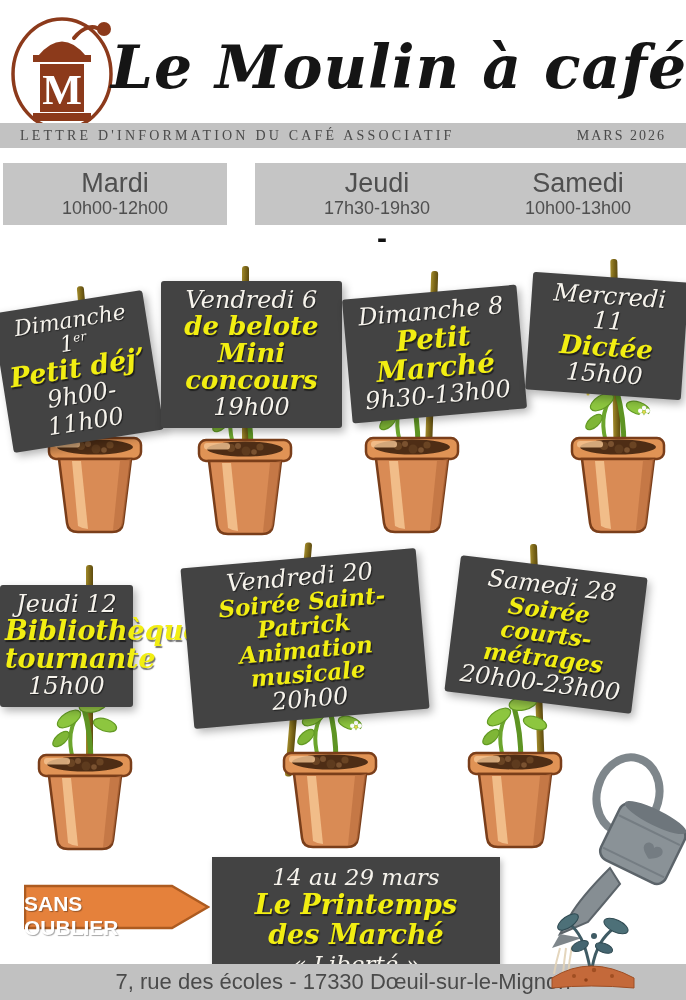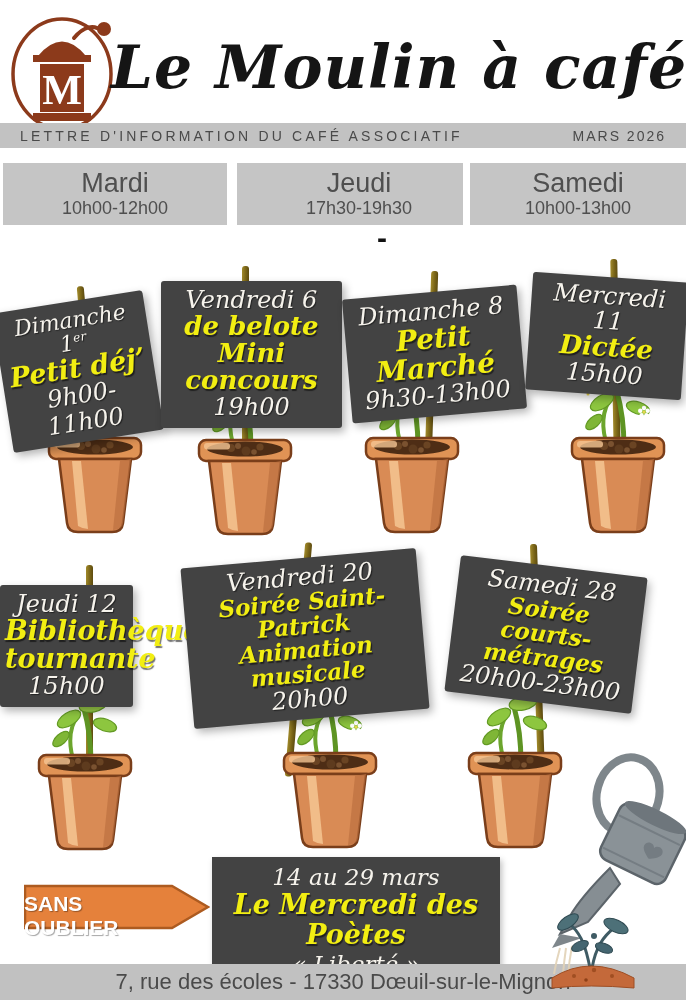--- a/index.html
+++ b/index.html
@@ -7,21 +7,21 @@
         font-family:"Liberation Sans",sans-serif;}
 
   
   .logo{position:absolute;left:8px;top:14px;width:112px;height:118px;}
   .title{position:absolute;left:118px;top:14px;width:562px;height:106px;
          display:flex;align-items:center;justify-content:center;
          font-family:"DejaVu Serif",serif;font-style:italic;font-weight:bold;
          font-size:60px;color:#151515;letter-spacing:1px;white-space:nowrap;}
   .banner{position:absolute;left:0;top:123px;width:686px;height:25px;background:#C2C2C2;
           display:flex;justify-content:space-between;align-items:center;
-          padding:4px 20px;box-sizing:border-box;color:#4A4A4A;}
+          padding:4px 20px;box-sizing:border-box;color:#4A4A4A;font-family:Liberation Serif, serif;}
   .banner .l{font-size:14px;letter-spacing:3.2px;}
   .banner .r{font-size:14px;letter-spacing:2px;}
 
   
   .sched{position:absolute;top:163px;height:62px;background:#C5C5C5;color:#4F4F4F;
          text-align:center;box-sizing:border-box;padding-top:5px;}
   .sched .day{font-size:27px;line-height:1.12;}
   .sched .hours{font-size:18px;line-height:1.12;}
   .dash{position:absolute;left:377px;top:221px;font-size:30px;font-weight:bold;color:#111;}
 
@@ -138,21 +138,21 @@
   <div class="title">Le Moulin à café</div>
   <div class="banner">
     <span class="l">LETTRE D'INFORMATION DU CAFÉ ASSOCIATIF</span>
     <span class="r">MARS 2026</span>
   </div>
 
   <div class="sched" style="left:3px;width:224px;">
     <div class="day">Mardi</div>
     <div class="hours">10h00-12h00</div>
   </div>
-  <div class="sched" style="left:237px;width:226px;padding-left:18px;">
+  <div class="sched" style="left:255px;width:226px;padding-left:18px;">
     <div class="day">Jeudi</div>
     <div class="hours">17h30-19h30</div>
   </div>
   <div class="sched" style="left:470px;width:216px;">
     <div class="day">Samedi</div>
     <div class="hours">10h00-13h00</div>
   </div>
   <div class="dash">-</div>
 
   <div class="stick" style="left:84px;top:286px;height:168px;transform:rotate(-5deg);"></div>
@@ -232,21 +232,21 @@
   </div>
 
   <div class="arrow">
     <svg width="186" height="46" viewBox="0 0 186 46">
       <polygon points="1,2 148,2 184,23 148,44 1,44" fill="#E5813B" stroke="#AD5B20" stroke-width="2.5"></polygon>
     </svg>
     <div class="lbl">SANS OUBLIER</div>
   </div>
   <div class="hsign">
     <div class="hd">14 au 29 mars</div>
-    <div class="ht">Le Mercredi des Poètes</div>
+    <div class="ht">Le Printemps des Marché</div>
     <div class="hs">« Liberté »</div>
   </div>
 
   <svg class="wcan" viewBox="0 0 140 240">
     <ellipse cx="82" cy="45" rx="31" ry="38" fill="none" stroke="#7E868B" stroke-width="8" transform="rotate(15 82 45)"></ellipse>
     <g transform="rotate(26 95 95)">
       <rect x="60" y="62" width="72" height="62" rx="10" fill="#8A9297" stroke="#5C646A" stroke-width="2.5"></rect>
       <ellipse cx="96" cy="64" rx="34" ry="8" fill="#6E767C"></ellipse>
       <line x1="62" y1="78" x2="130" y2="78" stroke="#757D83" stroke-width="2"></line>
       <line x1="62" y1="114" x2="130" y2="114" stroke="#757D83" stroke-width="2"></line>

